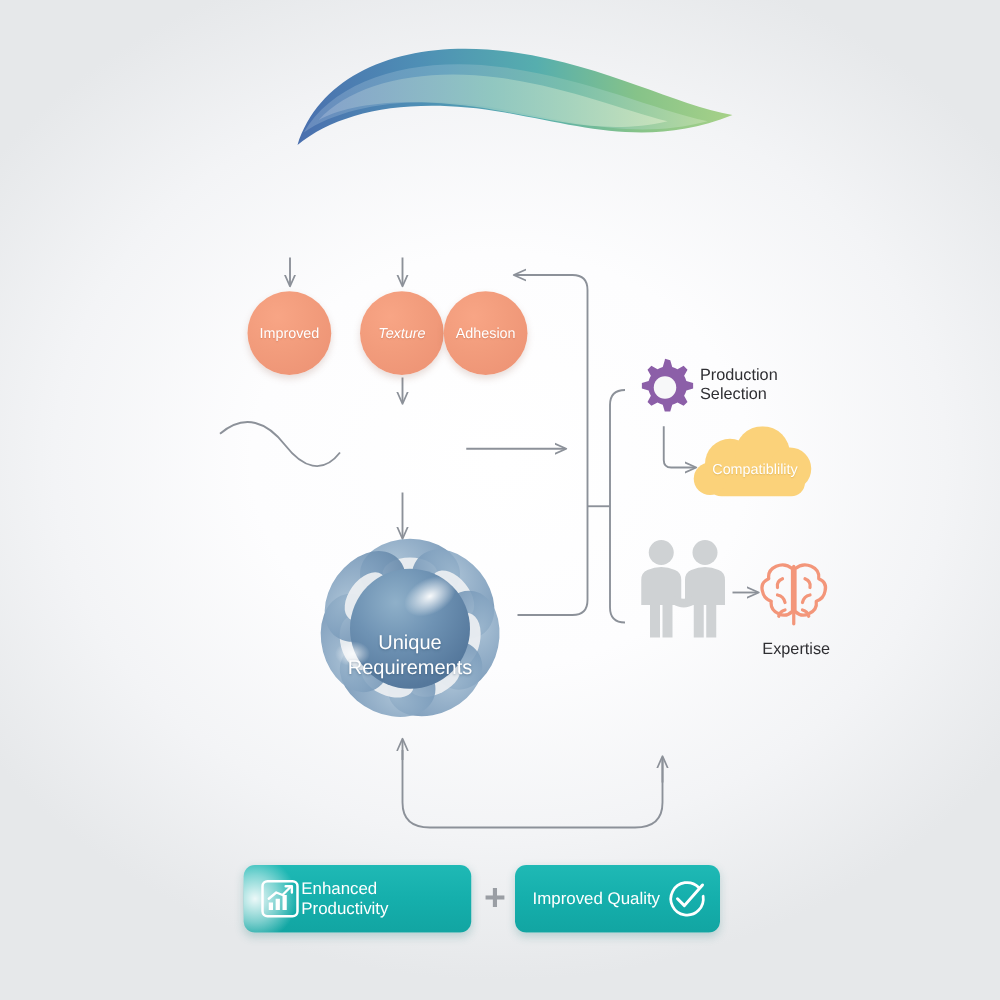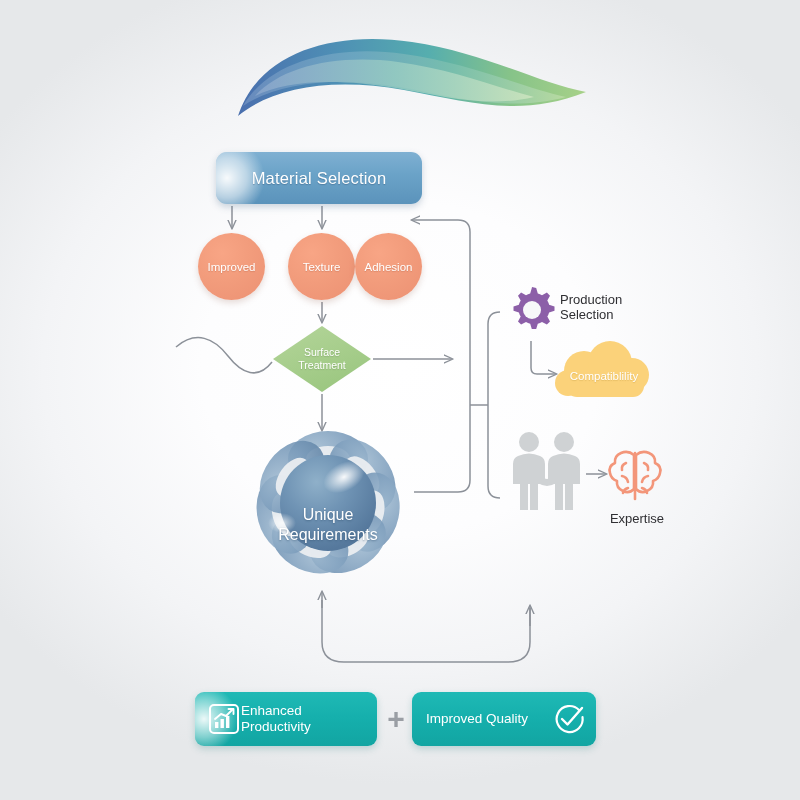--- a/index.html
+++ b/index.html
@@ -88,21 +88,21 @@
     position: absolute;
     inset: 0;
     display: flex;
     align-items: center;
     justify-content: center;
     color: #ffffff;
     font-size: 11.5px;
     text-shadow: 0 1px 1px rgba(170,90,60,0.35);
   }
   #circle-thickness { left: 198px; top: 233px; }
-  #circle-texture   { left: 288px; top: 233px; }
+  #circle-texture   { left: 288px; top: 233px; font-style: italic; }
   #circle-adhesion  { left: 355px; top: 233px; }
 
   
   #diamond-wrap {
     position: absolute;
     left: 273px;
     top: 326px;
     width: 98px;
     height: 66px;
   }
@@ -204,21 +204,21 @@
     left: -24px;
     top: 50%;
     width: 66px;
     height: 66px;
     transform: translateY(-50%);
     background: radial-gradient(circle at 50% 50%, rgba(255,255,255,0.92) 0%, rgba(255,255,255,0.45) 40%, rgba(255,255,255,0) 72%);
   }
   #banner-quality {
     left: 412px;
     top: 692px;
-    width: 184px;
+    width: 164px;
     padding-left: 14px;
     box-sizing: border-box;
   }
   .banner-text {
     color: #ffffff;
     font-size: 13.5px;
     line-height: 1.2;
     white-space: pre-line;
     z-index: 3;
     position: relative;
@@ -315,39 +315,31 @@
       <path d="M531 341 L531 368 Q531 374 537 374 L556 374" marker-end="url(#arrow)"></path>
 
       <path d="M586 474 L606 474" marker-end="url(#arrow)"></path>
 
       <path d="M322 600 L322 642 Q322 662 344 662 L508 662 Q530 662 530 642 L530 608"></path>
       <path d="M322 608 L322 592" marker-end="url(#arrow)"></path>
       <path d="M530 626 L530 606" marker-end="url(#arrow)"></path>
     </g>
   </svg>
 
-  <div id="header-bar">
-    <div class="bar-text">Material Selection</div>
-  </div>
 
   <div class="attr-circle" id="circle-thickness">
     <div class="c-text">Improved</div>
   </div>
   <div class="attr-circle" id="circle-texture">
     <div class="c-text">Texture</div>
   </div>
   <div class="attr-circle" id="circle-adhesion">
     <div class="c-text">Adhesion</div>
   </div>
 
-  <div id="diamond-wrap">
-    <div id="diamond-shape"></div>
-    <div class="d-text">Surface
-Treatment</div>
-  </div>
 
   <svg id="rosette" viewBox="0 0 170 170">
     <defs>
       <radialGradient id="petalG" cx="35%" cy="30%" r="78%">
         <stop offset="0%" stop-color="#9db8cf"></stop>
         <stop offset="55%" stop-color="#7b9cbb"></stop>
         <stop offset="100%" stop-color="#5d81a4"></stop>
       </radialGradient>
       <radialGradient id="coreG" cx="38%" cy="28%" r="72%">
         <stop offset="0%" stop-color="#8fb0c9"></stop>

